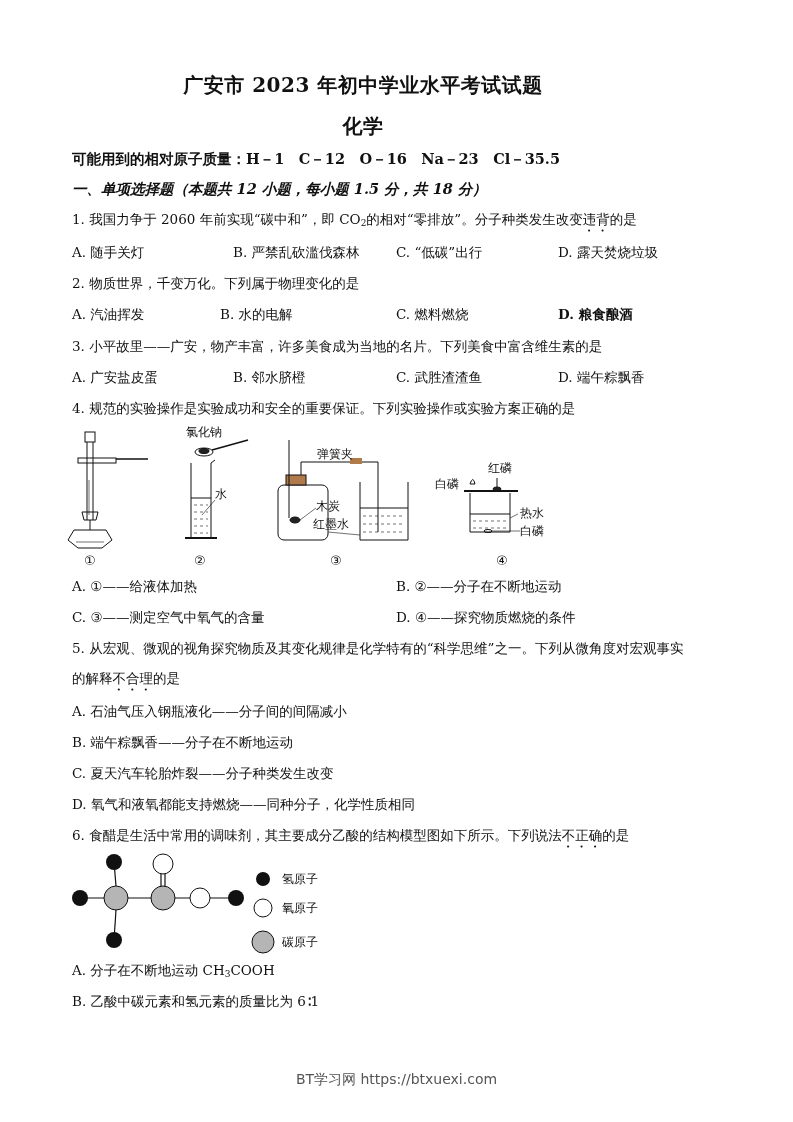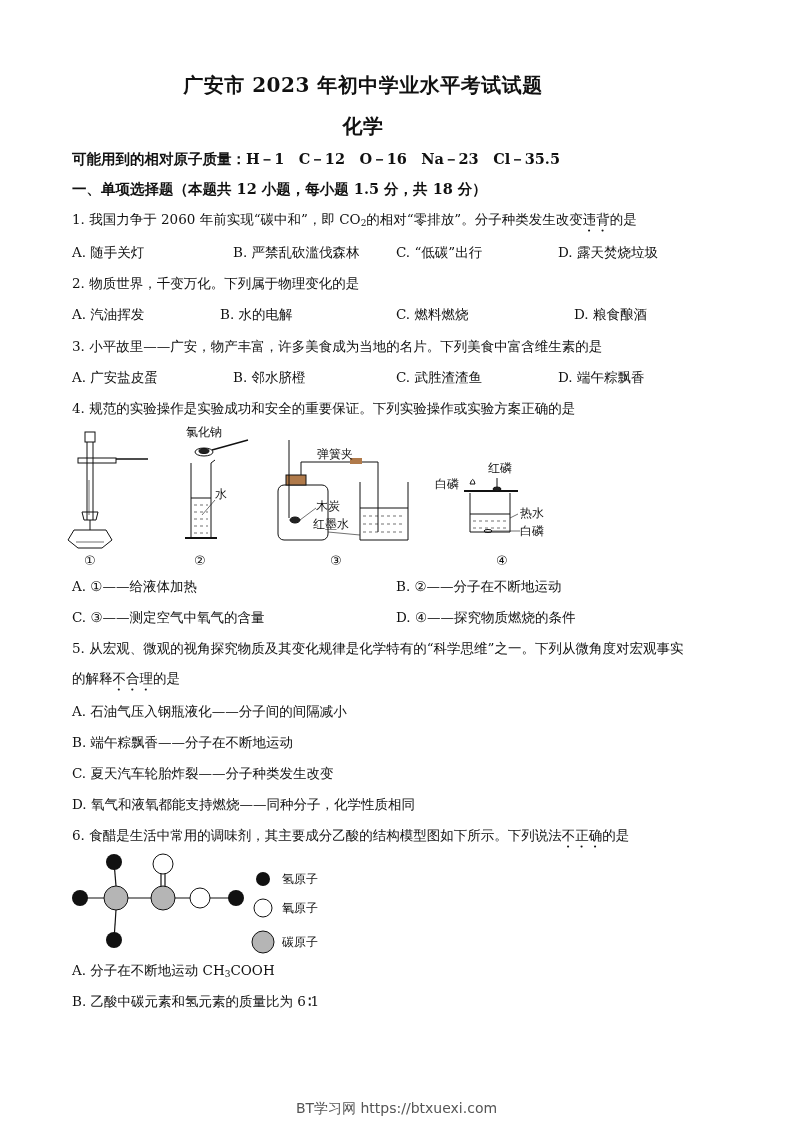--- a/index.html
+++ b/index.html
@@ -4,49 +4,49 @@
 <style>
   html, body { margin: 0; padding: 0; background: #ffffff; }
   body { width: 793px; height: 1122px; position: relative; overflow: hidden;
          font-family: "DejaVu Serif", "Liberation Serif", serif; color: #111; }
   .abs { position: absolute; white-space: nowrap; }
   .title { font-size: 20px; font-weight: bold; left: 0; width: 726px; text-align: center; letter-spacing: 0.5px; }
   .bold { font-weight: bold; font-size: 14.5px; }
   .q { font-size: 13.5px; }
   .opt { font-size: 13.5px; }
   .dot { text-emphasis: filled dot; -webkit-text-emphasis: filled dot; text-emphasis-position: under; -webkit-text-emphasis-position: under; }
-  .footer { font-family: "DejaVu Sans", "Liberation Sans", sans-serif; font-size: 14px; color: #555; left: 0; width: 793px; text-align: center; margin-top: 29px; }
+  .footer { font-family: "DejaVu Sans", "Liberation Sans", sans-serif; font-size: 14px; color: #555; left: 0; width: 793px; text-align: center; }
   sub { font-size: 9px; vertical-align: -2px; }
   svg text { font-family: "DejaVu Sans", "Liberation Sans", sans-serif; }
 </style>
 </head>
 <body>
 
 <div class="abs title" style="top:72px;">广安市 2023 年初中学业水平考试试题</div>
 <div class="abs title" style="top:113px;">化学</div>
 <div class="abs bold" style="top:150px; left:72px;">可能用到的相对原子质量：H－1　C－12　O－16　Na－23　Cl－35.5</div>
-<div class="abs bold" style="top:180px; left:72px;">一、单项选择题（本题共 12 小题，每小题 1.5 分，共 18 分）</div>
+<div class="abs bold" style="top:180px; left:72px;font-style:italic;">一、单项选择题（本题共 12 小题，每小题 1.5 分，共 18 分）</div>
 
 <div class="abs q" style="top:211px; left:72px;">
   <span>1.</span>
   <span>我国力争于 2060 年前实现“碳中和”，即 CO</span><sub>2</sub><span>的相对“零排放”。分子种类发生改变</span><span class="dot">违背</span><span>的是</span>
 </div>
 <div class="abs opt" style="top:244px; left:72px;">A.  随手关灯</div>
 <div class="abs opt" style="top:244px; left:233px;">B.  严禁乱砍滥伐森林</div>
 <div class="abs opt" style="top:244px; left:396px;">C. “低碳”出行</div>
 <div class="abs opt" style="top:244px; left:558px;">D.  露天焚烧垃圾</div>
 
 <div class="abs q" style="top:275px; left:72px;">
   <span>2.</span>
   <span>物质世界，千变万化。下列属于物理变化的是</span>
 </div>
 <div class="abs opt" style="top:306px; left:72px;">A.  汽油挥发</div>
 <div class="abs opt" style="top:306px; left:220px;">B.  水的电解</div>
 <div class="abs opt" style="top:306px; left:396px;">C.  燃料燃烧</div>
-<div class="abs opt" style="top:306px; left:574px;">D.  粮食酿酒</div>
+<div class="abs opt" style="top:306px; left:558px;font-weight:bold;">D.  粮食酿酒</div>
 
 <div class="abs q" style="top:338px; left:72px;">
   <span>3.</span>
   <span>小平故里——广安，物产丰富，许多美食成为当地的名片。下列美食中富含维生素的是</span>
 </div>
 <div class="abs opt" style="top:369px; left:72px;">A.  广安盐皮蛋</div>
 <div class="abs opt" style="top:369px; left:233px;">B.  邻水脐橙</div>
 <div class="abs opt" style="top:369px; left:396px;">C.  武胜渣渣鱼</div>
 <div class="abs opt" style="top:369px; left:558px;">D.  端午粽飘香</div>
 

